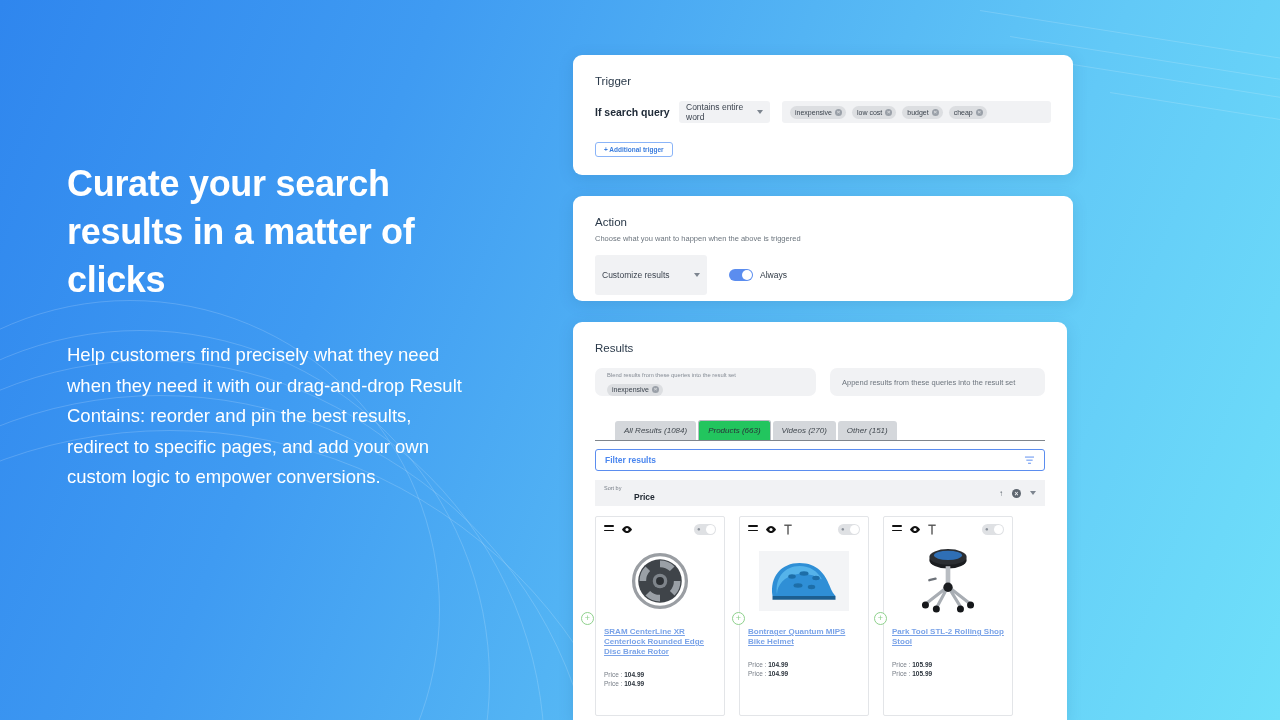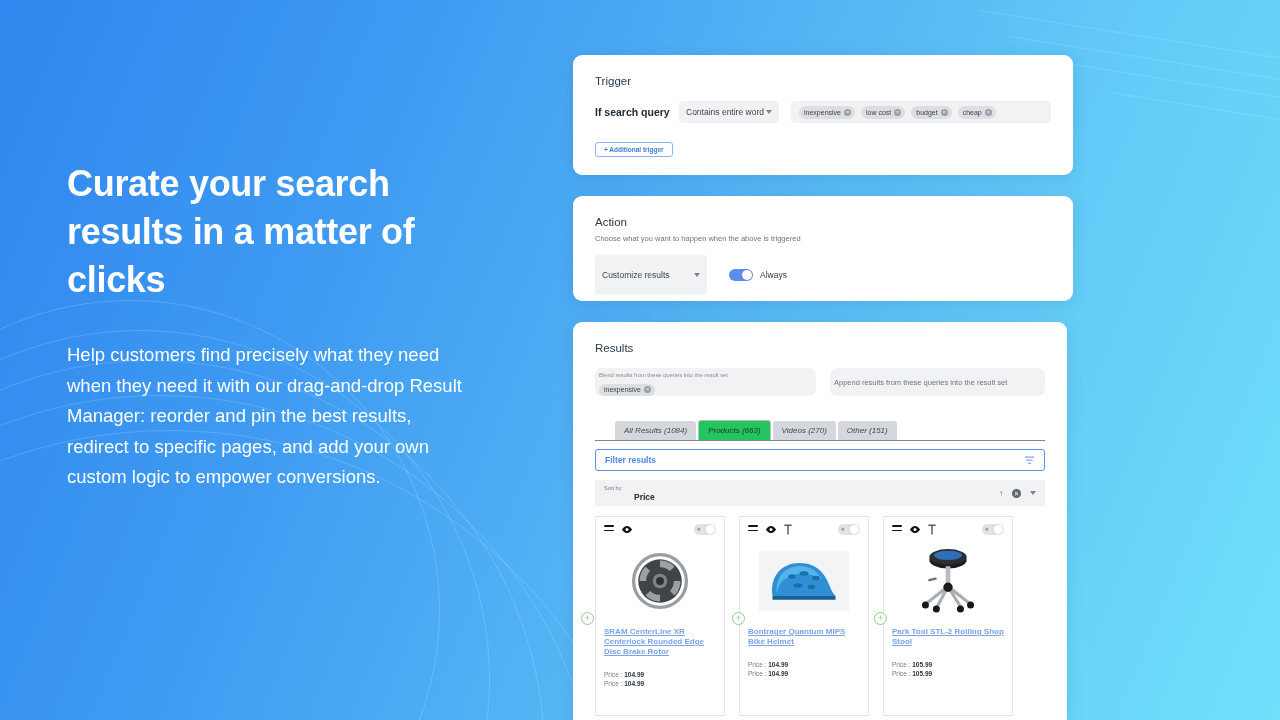--- a/index.html
+++ b/index.html
@@ -44,21 +44,21 @@
   #trigger-card { left: 573px; top: 55px; width: 500px; height: 120px; }
   #action-card  { left: 573px; top: 196px; width: 500px; height: 105px; }
   #results-card { left: 573px; top: 322px; width: 494px; height: 400px; border-radius: 9px 9px 0 0; }
 
   .card-title { font-size: 11.5px; color: #2b3a4a; font-weight: normal; }
 
   
   .trig-row { display: flex; align-items: center; margin-top: 14px; }
   .trig-label { font-size: 10.5px; font-weight: bold; color: #202b38; width: 84px; }
   .select-box {
-    background: #f1f2f4; border-radius: 3px; height: 22px; width: 100px;
+    background: #f1f2f4; border-radius: 3px; height: 22px; width: 91px;
     display: flex; align-items: center; justify-content: space-between;
     padding: 0 7px; font-size: 8.5px; color: #3c444f;
   }
   .caret { width: 0; height: 0; border-left: 3.5px solid transparent; border-right: 3.5px solid transparent; border-top: 4px solid #7d858f; }
   .chips-field {
     margin-left: 12px; background: #f1f2f4; border-radius: 3px; height: 22px;
     flex: 1; display: flex; align-items: center; gap: 6px; padding: 0 8px;
   }
   .chip {
     background: #dcdee1; border-radius: 9px; height: 13px; display: flex;
@@ -84,21 +84,21 @@
   }
   .toggle::after {
     content: ""; position: absolute; right: 1px; top: 1px; width: 10px; height: 10px;
     border-radius: 50%; background: #fff;
   }
   .toggle-label { font-size: 8.5px; color: #2f3945; }
 
   
   .query-row { display: flex; gap: 14px; margin-top: 14px; }
   .query-box {
-    background: #f1f2f4; border-radius: 7px; height: 28px; padding: 4px 4px;
+    background: #f1f2f4; border-radius: 7px; height: 28px; padding: 4px 12px;
   }
   .qb-blend { width: 224px; }
   .qb-append { width: 218px; display: flex; align-items: center; }
   .qb-cap { font-size: 5.8px; color: #848b94; }
   .qb-placeholder { font-size: 7.5px; color: #6d757e; }
   .chip-lg {
     margin-top: 3px; display: inline-flex; align-items: center; gap: 3px;
     background: #dcdee1; border-radius: 9px; height: 12px; padding: 0 4px 0 5px;
     font-size: 7px; color: #3b434d;
   }
@@ -170,21 +170,21 @@
   <div class="arc" style="left:-280px; top:395px; width:880px; height:880px;"></div>
   <div class="arc" style="left:-320px; top:430px; width:980px; height:980px;"></div>
   <div class="streak" style="left:980px; top:10px; width:330px; transform:rotate(9deg);"></div>
   <div class="streak" style="left:1010px; top:36px; width:300px; transform:rotate(9deg);"></div>
   <div class="streak" style="left:1060px; top:62px; width:260px; transform:rotate(9deg);"></div>
   <div class="streak" style="left:1110px; top:92px; width:210px; transform:rotate(9deg);"></div>
 </div>
 
 <div class="copy">
   <div class="headline">Curate your search results in a matter of clicks</div>
-  <div class="subcopy">Help customers find precisely what they need when they need it with our drag-and-drop Result Manager: reorder and pin the best results, redirect to specific pages, and add your own custom logic to empower conversions.</div>
+  <div class="subcopy">Help customers find precisely what they need when they need it with our drag-and-drop Result Contains: reorder and pin the best results, redirect to specific pages, and add your own custom logic to empower conversions.</div>
 </div>
 
 <div class="card" id="trigger-card" style="padding:20px 22px;">
   <div class="card-title">Trigger</div>
 
   <div class="trig-row">
     <div class="trig-label">If search query</div>
 
     <div class="select-box">
       <span>Contains entire word</span>

